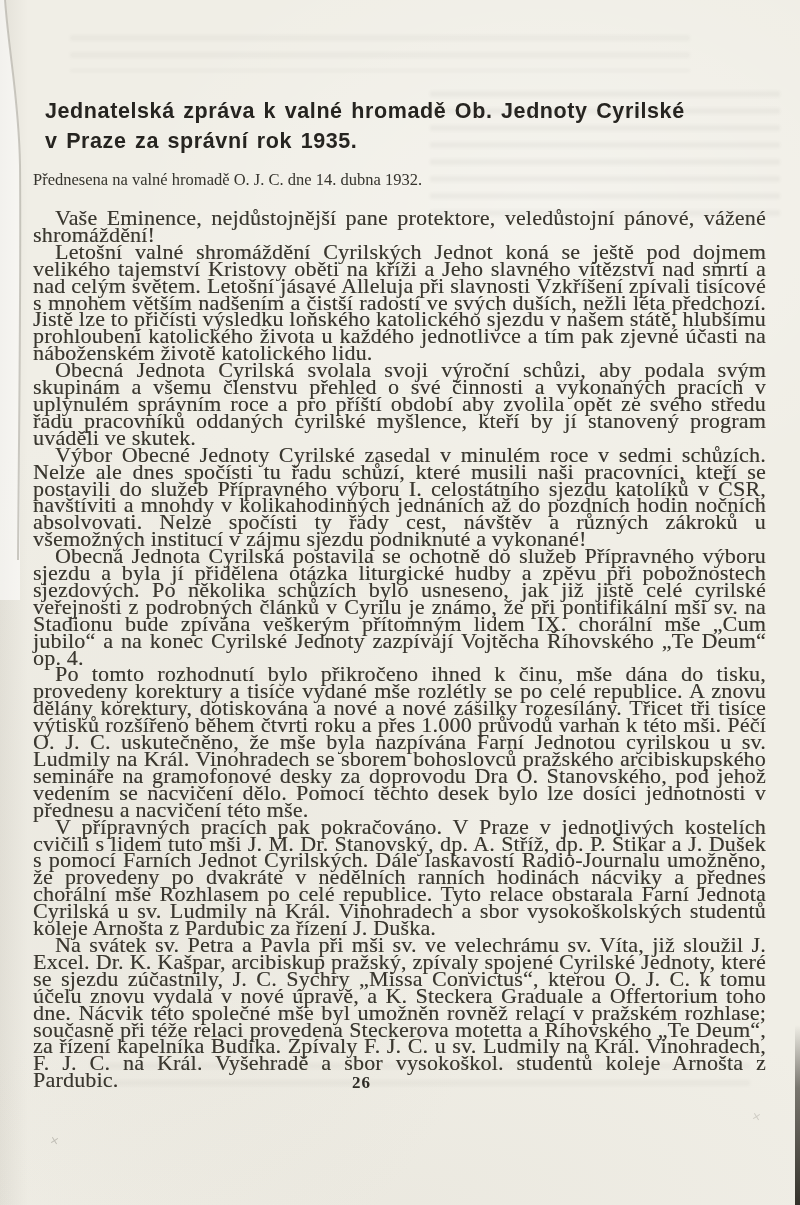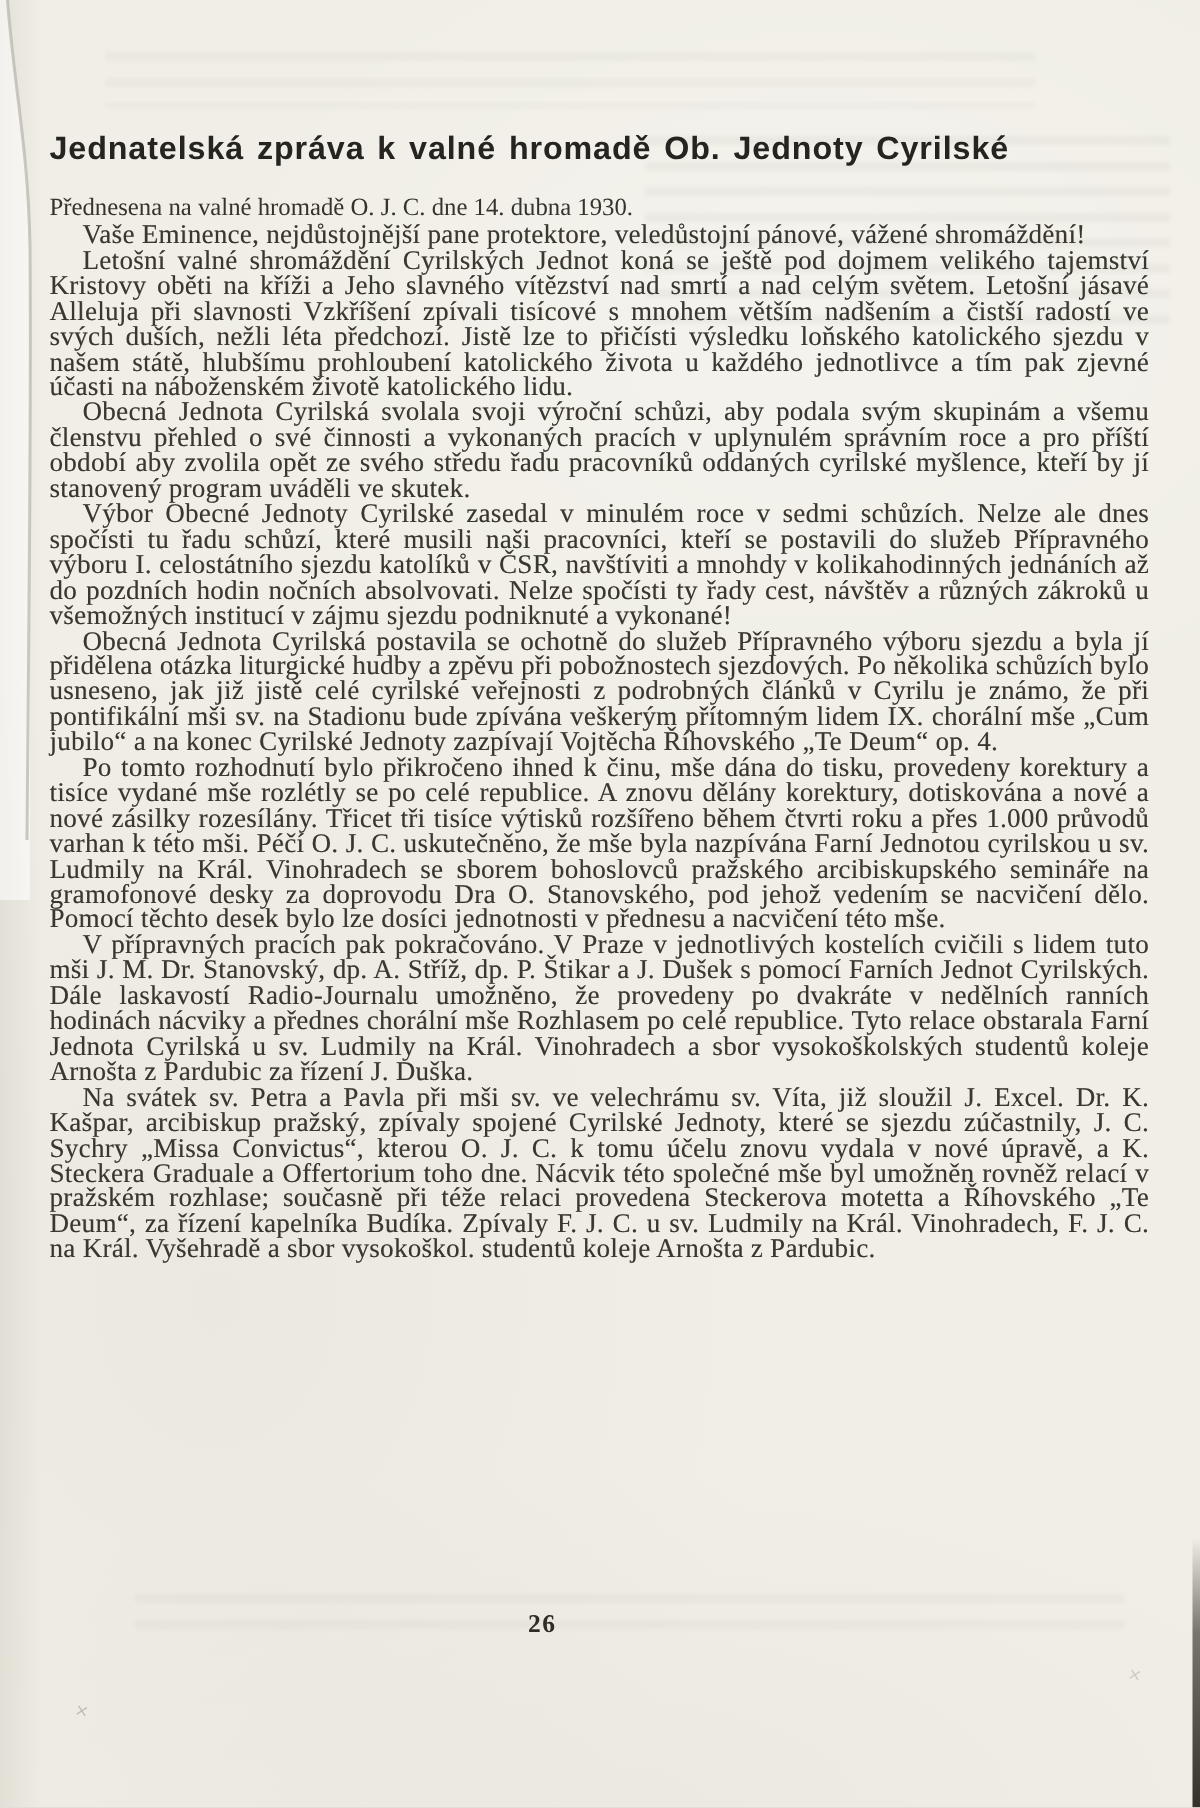--- a/index.html
+++ b/index.html
@@ -40,38 +40,38 @@
   .speck {
     position: absolute; font-size: 11px; color: #6a675f; opacity: 0.35;
     font-family: "DejaVu Sans", sans-serif; transform: rotate(12deg);
   }
   .speck-1 { left: 50px;  top: 1134px; }
   .speck-2 { left: 752px; top: 1110px; opacity: 0.25; }
 
   
   .content { position: absolute; left: 33px; top: 84px; width: 733px; }
   .title {
-    margin: 0;
+    margin: 12px;
     font-family: "Liberation Sans", "DejaVu Sans", sans-serif;
     font-weight: 700;
     font-size: 21.5px;
     line-height: 30px;
     letter-spacing: 0.6px;
     word-spacing: 2px;
     color: #262420;
   }
   .title-line { display: block; }
   .subtitle {
     margin-top: 14px;
     font-size: 16.5px;
     color: #35332c;
   }
   .bodytext {
-    margin-top: 0;
-    font-size: 18px;
+    margin-top: 20px;
+    font-size: 22px;
     line-height: 16.9px;
     letter-spacing: 0.2px;
     text-align: justify;
     color: #3a372f;
     text-shadow: 0.2px 0.2px 0.35px rgba(58,55,47,0.45);
   }
   .bodytext p { margin: 0; text-indent: 22px; }
   .page-number {
     position: absolute;
     left: 352px;
@@ -95,22 +95,23 @@
     <path d="M0,0 L5,0 C9,55 19,100 20,165 L20,600 L0,600 Z" fill="rgba(255,255,255,0.55)"></path>
     <path d="M5,0 C9,55 19,100 20,165 C21,280 19,430 18,560" stroke="#b6b3ab" stroke-width="2" fill="none" opacity="0.7"></path>
   </svg>
   <div class="edge-right"></div>
   <span class="speck speck-1">×</span>
   <span class="speck speck-2">×</span>
 
   <div class="content">
     <h1 class="title">
       <span class="title-line">Jednatelská zpráva k valné hromadě Ob. Jednoty Cyrilské</span>
+      <span class="title-line">v Praze za správní rok 1935.</span>
     </h1>
-    <div class="subtitle">Přednesena na valné hromadě O. J. C. dne 14. dubna 1930.</div>
+    <div class="subtitle">Přednesena na valné hromadě O. J. C. dne 14. dubna 1932.</div>
     <div class="bodytext">
       <p>Vaše Eminence, nejdůstojnější pane protektore, veledůstojní pánové, vážené shromáždění!</p>
       <p>Letošní valné shromáždění Cyrilských Jednot koná se ještě pod dojmem velikého tajemství Kristovy oběti na kříži a Jeho slavného vítězství nad smrtí a nad celým světem. Letošní jásavé Alleluja při slavnosti Vzkříšení zpívali tisícové s mnohem větším nadšením a čistší radostí ve svých duších, nežli léta předchozí. Jistě lze to přičísti výsledku loňského katolického sjezdu v našem státě, hlubšímu prohloubení katolického života u každého jednotlivce a tím pak zjevné účasti na náboženském životě katolického lidu.</p>
       <p>Obecná Jednota Cyrilská svolala svoji výroční schůzi, aby podala svým skupinám a všemu členstvu přehled o své činnosti a vykonaných pracích v uplynulém správním roce a pro příští období aby zvolila opět ze svého středu řadu pracovníků oddaných cyrilské myšlence, kteří by jí stanovený program uváděli ve skutek.</p>
       <p>Výbor Obecné Jednoty Cyrilské zasedal v minulém roce v sedmi schůzích. Nelze ale dnes spočísti tu řadu schůzí, které musili naši pracovníci, kteří se postavili do služeb Přípravného výboru I. celostátního sjezdu katolíků v ČSR, navštíviti a mnohdy v kolikahodinných jednáních až do pozdních hodin nočních absolvovati. Nelze spočísti ty řady cest, návštěv a různých zákroků u všemožných institucí v zájmu sjezdu podniknuté a vykonané!</p>
       <p>Obecná Jednota Cyrilská postavila se ochotně do služeb Přípravného výboru sjezdu a byla jí přidělena otázka liturgické hudby a zpěvu při pobožnostech sjezdových. Po několika schůzích bylo usneseno, jak již jistě celé cyrilské veřejnosti z podrobných článků v Cyrilu je známo, že při pontifikální mši sv. na Stadionu bude zpívána veškerým přítomným lidem IX. chorální mše „Cum jubilo“ a na konec Cyrilské Jednoty zazpívají Vojtěcha Říhovského „Te Deum“ op. 4.</p>
       <p>Po tomto rozhodnutí bylo přikročeno ihned k činu, mše dána do tisku, provedeny korektury a tisíce vydané mše rozlétly se po celé republice. A znovu dělány korektury, dotiskována a nové a nové zásilky rozesílány. Třicet tři tisíce výtisků rozšířeno během čtvrti roku a přes 1.000 průvodů varhan k této mši. Péčí O. J. C. uskutečněno, že mše byla nazpívána Farní Jednotou cyrilskou u sv. Ludmily na Král. Vinohradech se sborem bohoslovců pražského arcibiskupského semináře na gramofonové desky za doprovodu Dra O. Stanovského, pod jehož vedením se nacvičení dělo. Pomocí těchto desek bylo lze dosíci jednotnosti v přednesu a nacvičení této mše.</p>
       <p>V přípravných pracích pak pokračováno. V Praze v jednotlivých kostelích cvičili s lidem tuto mši J. M. Dr. Stanovský, dp. A. Stříž, dp. P. Štikar a J. Dušek s pomocí Farních Jednot Cyrilských. Dále laskavostí Radio-Journalu umožněno, že provedeny po dvakráte v nedělních ranních hodinách nácviky a přednes chorální mše Rozhlasem po celé republice. Tyto relace obstarala Farní Jednota Cyrilská u sv. Ludmily na Král. Vinohradech a sbor vysokoškolských studentů koleje Arnošta z Pardubic za řízení J. Duška.</p>
       <p>Na svátek sv. Petra a Pavla při mši sv. ve velechrámu sv. Víta, již sloužil J. Excel. Dr. K. Kašpar, arcibiskup pražský, zpívaly spojené Cyrilské Jednoty, které se sjezdu zúčastnily, J. C. Sychry „Missa Convictus“, kterou O. J. C. k tomu účelu znovu vydala v nové úpravě, a K. Steckera Graduale a Offertorium toho dne. Nácvik této společné mše byl umožněn rovněž relací v pražském rozhlase; současně při téže relaci provedena Steckerova motetta a Říhovského „Te Deum“, za řízení kapelníka Budíka. Zpívaly F. J. C. u sv. Ludmily na Král. Vinohradech, F. J. C. na Král. Vyšehradě a sbor vysokoškol. studentů koleje Arnošta z Pardubic.</p>
     </div>

